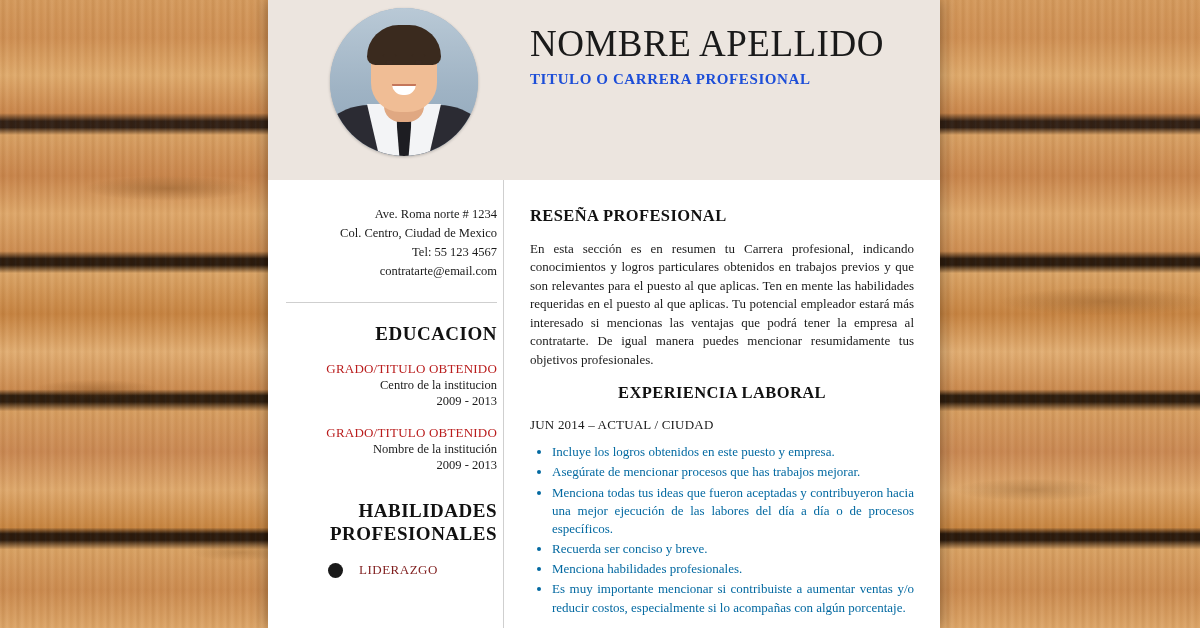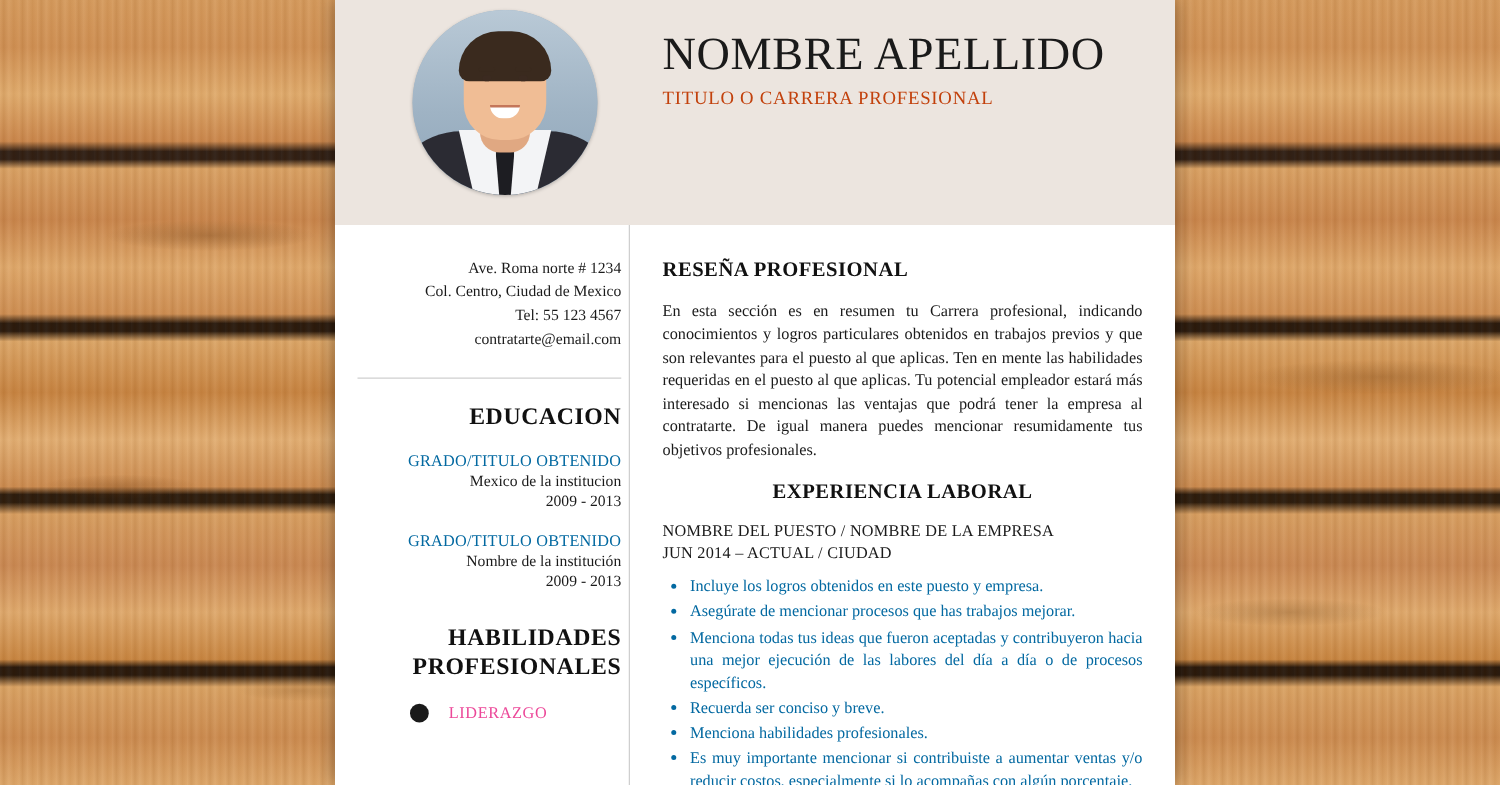--- a/index.html
+++ b/index.html
@@ -178,23 +178,23 @@
     font-size: 37px;
     letter-spacing: 0.5px;
     color: #1a1a1a;
     margin: 0 0 6px 0;
     font-weight: normal;
     font-family: "Liberation Serif", serif;
   }
   .job-title {
     font-size: 15px;
     letter-spacing: 0.6px;
-    color: #c2410c;
+    color: #1d4ed8;
     margin: 0;
-    font-weight: normal;
+    font-weight: bold;
   }
 
   
   .body {
     display: flex;
     height: 448px;
   }
   .left-col {
     width: 236px;
     padding: 26px 6px 0 18px;
@@ -230,21 +230,21 @@
   }
   .left-head.center2 {
     text-align: right;
     line-height: 1.25;
   }
   .edu-item {
     margin-bottom: 16px;
   }
   .edu-deg {
     font-size: 13px;
-    color: #0369a1;
+    color: #b91c1c;
     margin: 0 0 1px 0;
     letter-spacing: 0.2px;
   }
   .edu-inst {
     font-size: 12.5px;
     color: #1a1a1a;
     margin: 0 0 1px 0;
   }
   .edu-years {
     font-size: 12.5px;
@@ -266,21 +266,21 @@
   .skill-dot {
     width: 15px;
     height: 15px;
     border-radius: 50%;
     background: #1a1a1a;
     flex: none;
   }
   .skill-label {
     font-size: 13px;
     letter-spacing: 0.5px;
-    color: #ec4899;
+    color: #7f1d1d;
   }
 
   .sec-head {
     font-size: 16.5px;
     font-weight: bold;
     letter-spacing: 0.4px;
     color: #111;
     margin: 0 0 14px 0;
   }
   .sec-head.second {
@@ -358,21 +358,21 @@
           <p>Tel: 55 123 4567</p>
           <p>contratarte@email.com</p>
         </div>
 
         <hr class="rule">
 
         <h2 class="left-head">EDUCACION</h2>
 
         <div class="edu-item">
           <p class="edu-deg">GRADO/TITULO OBTENIDO</p>
-          <p class="edu-inst">Mexico de la institucion</p>
+          <p class="edu-inst">Centro de la institucion</p>
           <p class="edu-years">2009 - 2013</p>
         </div>
 
         <div class="edu-item">
           <p class="edu-deg">GRADO/TITULO OBTENIDO</p>
           <p class="edu-inst">Nombre de la institución</p>
           <p class="edu-years">2009 - 2013</p>
         </div>
 
         <div class="skills">
@@ -387,21 +387,20 @@
         </div>
 
       </div>
 
       <div class="right-col">
 
         <h2 class="sec-head">RESEÑA PROFESIONAL</h2>
         <p class="para">En esta sección es en resumen tu Carrera profesional, indicando conocimientos y logros particulares obtenidos en trabajos previos y que son relevantes para el puesto al que aplicas. Ten en mente las habilidades requeridas en el puesto al que aplicas. Tu potencial empleador estará más interesado si mencionas las ventajas que podrá tener la empresa al contratarte. De igual manera puedes mencionar resumidamente tus objetivos profesionales.</p>
 
         <h2 class="sec-head second">EXPERIENCIA LABORAL</h2>
-        <p class="job-line">NOMBRE DEL PUESTO / NOMBRE DE LA EMPRESA</p>
         <p class="job-dates">JUN 2014 – ACTUAL / CIUDAD</p>
 
         <ul class="bullets">
           <li>Incluye los logros obtenidos en este puesto y empresa.</li>
           <li>Asegúrate de mencionar procesos que has trabajos mejorar.</li>
           <li>Menciona todas tus ideas que fueron aceptadas y contribuyeron hacia una mejor ejecución de las labores del día a día o de procesos específicos.</li>
           <li>Recuerda ser conciso y breve.</li>
           <li>Menciona habilidades profesionales.</li>
           <li>Es muy importante mencionar si contribuiste a aumentar ventas y/o reducir costos, especialmente si lo acompañas con algún porcentaje.</li>
         </ul>

